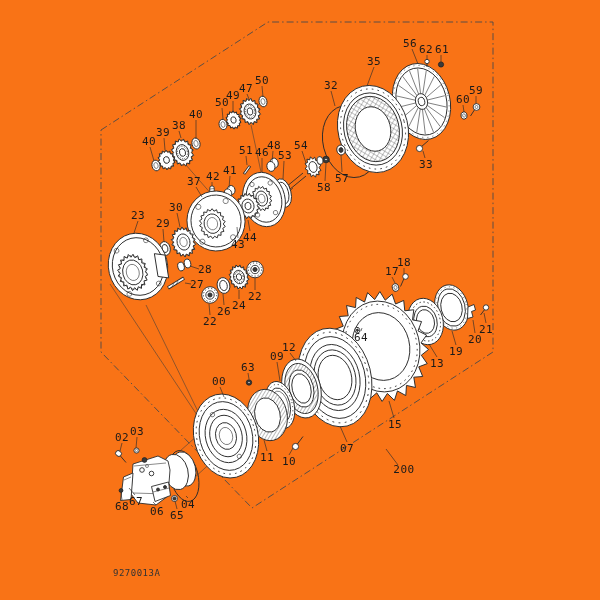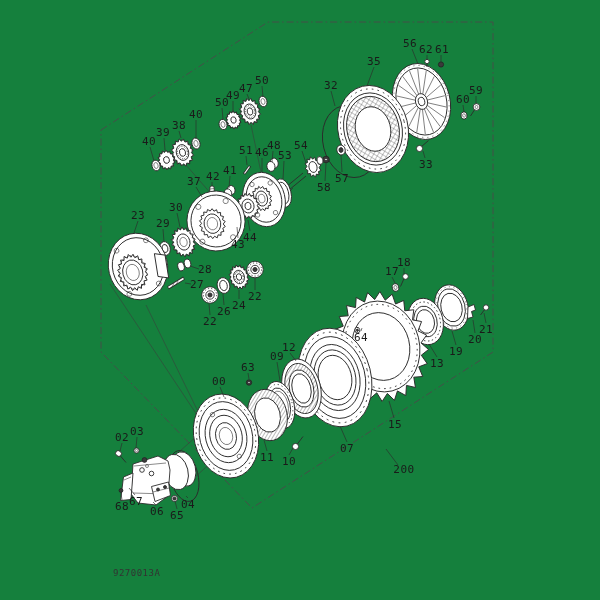--- a/index.html
+++ b/index.html
@@ -1,16 +1,16 @@
 <!DOCTYPE html>
 <html><head>
 <meta charset="utf-8">
 <style>
   html,body{margin:0;padding:0;background:#fff;}
-  .page{width:600px;height:600px;background:#15803d;position:relative;overflow:hidden;
+  .page{width:600px;height:600px;background:#f97316;position:relative;overflow:hidden;
         font-family:"DejaVu Sans Mono","Liberation Mono",monospace;}
   svg{display:block}
   .s{fill:none;stroke:#2b2b2b;stroke-width:.9}
   .f{fill:#fff;stroke:#2b2b2b;stroke-width:.9}
   .d{fill:#3a3a3a;stroke:#222;stroke-width:.8}
   .t{stroke-width:.55}
   .border{fill:none;stroke:#4a4a4a;stroke-width:.9;stroke-dasharray:7 3 1.5 3}
   .guide{stroke:#3a3a3a;stroke-width:.55;fill:none}
   .lbl{font-family:"DejaVu Sans Mono","Liberation Mono",monospace;font-size:11px;
        fill:#1a1a1a;letter-spacing:.5px;text-anchor:middle}

